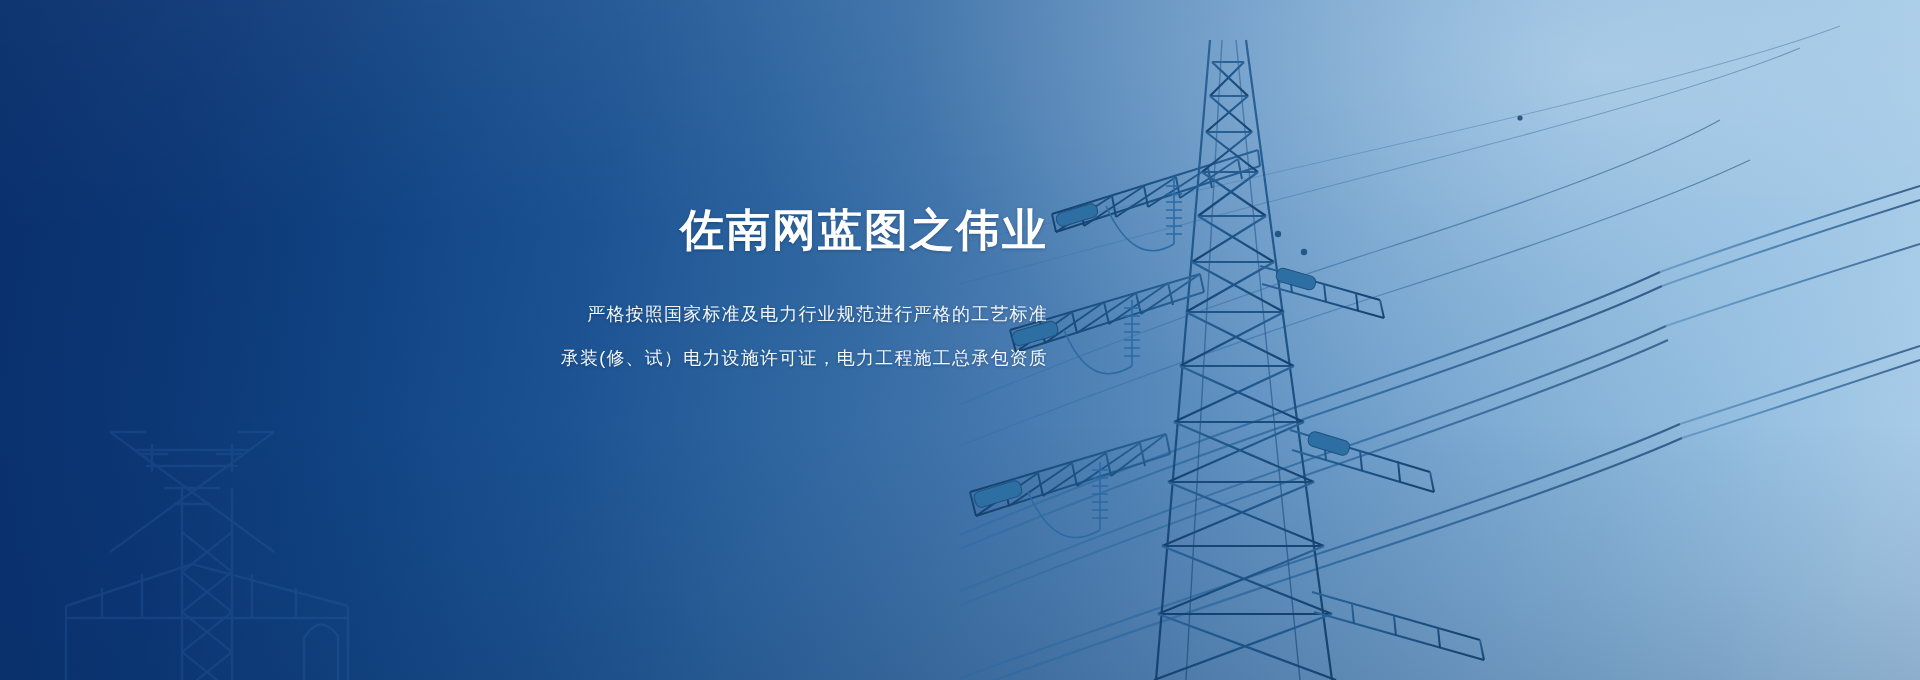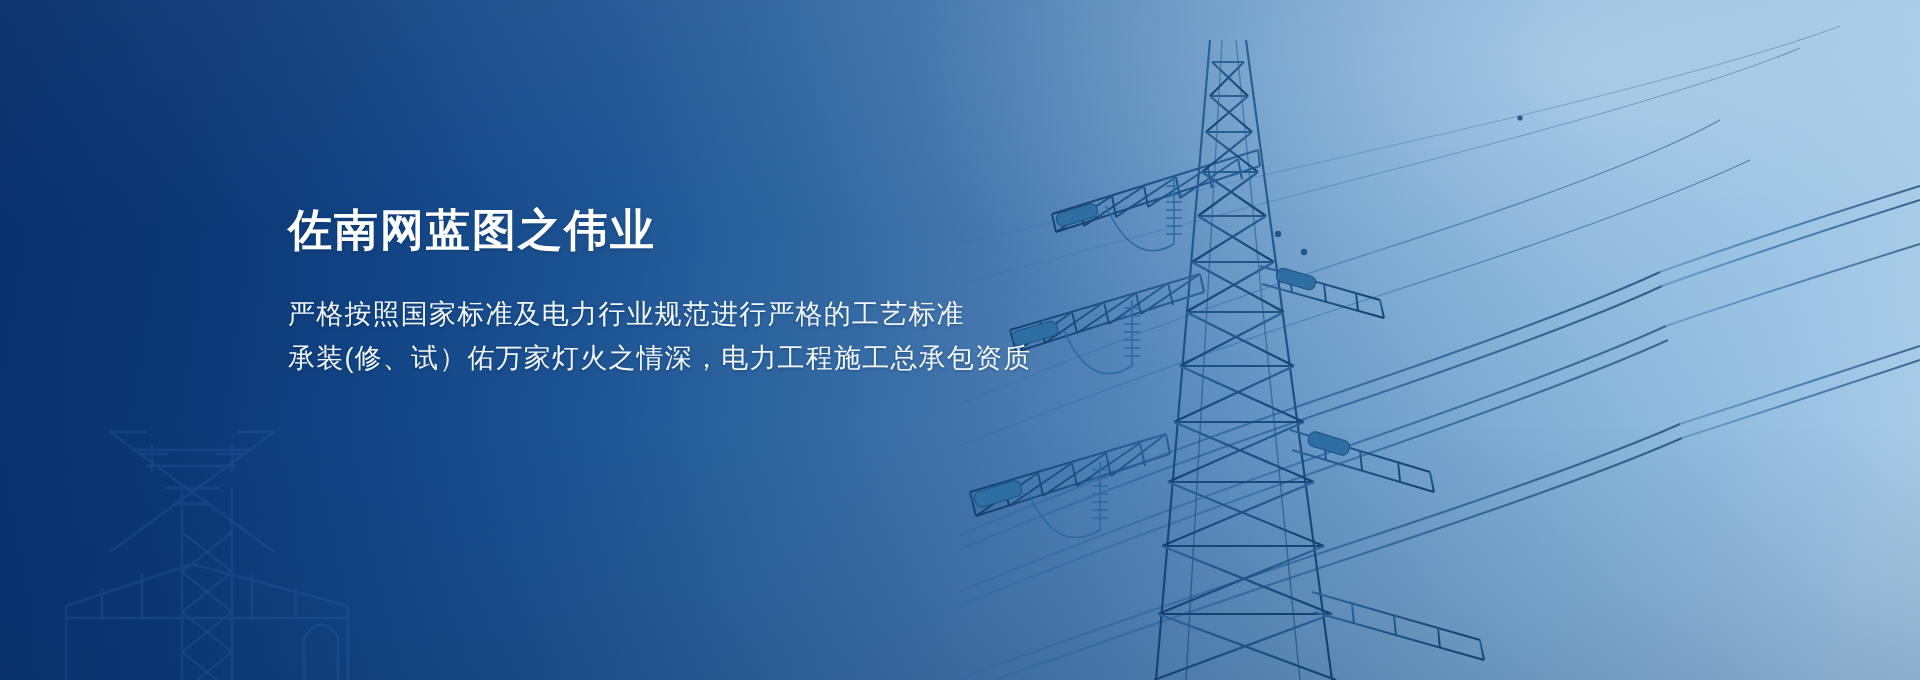--- a/index.html
+++ b/index.html
@@ -93,36 +93,37 @@
     height: 680px;
     pointer-events: none;
   }
 
   
   .copy {
     position: absolute;
     left: 288px;
     top: 196px;
     width: 760px;
+    text-align: right;
   }
   .headline {
     color: #ffffff;
     font-size: 44px;
     font-weight: bold;
     line-height: 68px;
     letter-spacing: 2px;
     white-space: nowrap;
     text-shadow: 0 1px 3px rgba(6,32,72,0.35);
   }
   .subtitle-block {
     margin-top: 28px;
   }
   .subtitle {
     color: #f2f7fc;
-    font-size: 27px;
+    font-size: 18px;
     font-weight: normal;
     line-height: 44px;
     letter-spacing: 1.2px;
     white-space: nowrap;
     text-shadow: 0 1px 3px rgba(6,32,72,0.40);
   }
 </style>
 </head>
 <body>
 
@@ -316,17 +317,17 @@
         <circle cx="560" cy="118" r="2.6" fill="#1a4f82"></circle>
       </g>
     </svg>
   </div>
 
   <div class="copy">
     <div class="headline">佐南网蓝图之伟业</div>
 
     <div class="subtitle-block">
       <div class="subtitle">严格按照国家标准及电力行业规范进行严格的工艺标准</div>
-      <div class="subtitle">承装(修、试）佑万家灯火之情深，电力工程施工总承包资质</div>
+      <div class="subtitle">承装(修、试）电力设施许可证，电力工程施工总承包资质</div>
     </div>
   </div>
 
 </div>
 
 </body></html>

